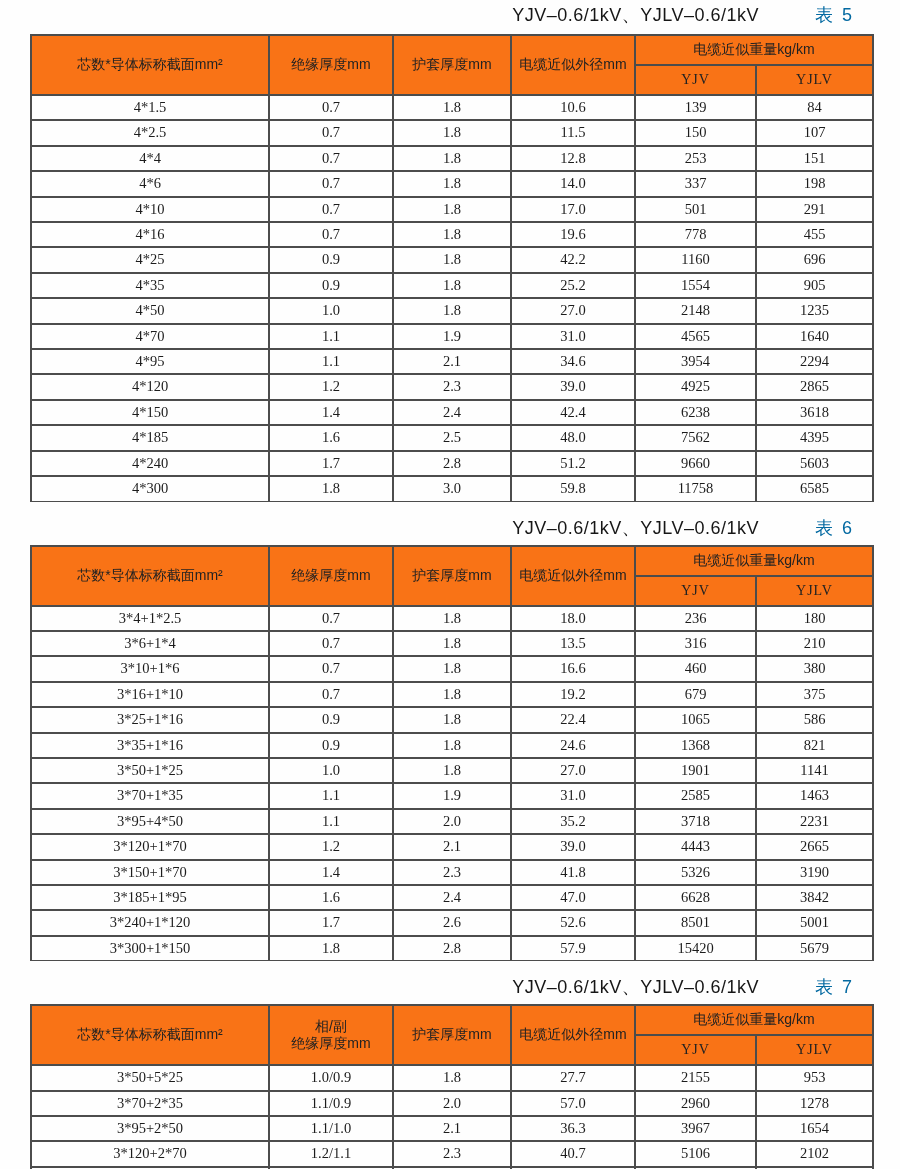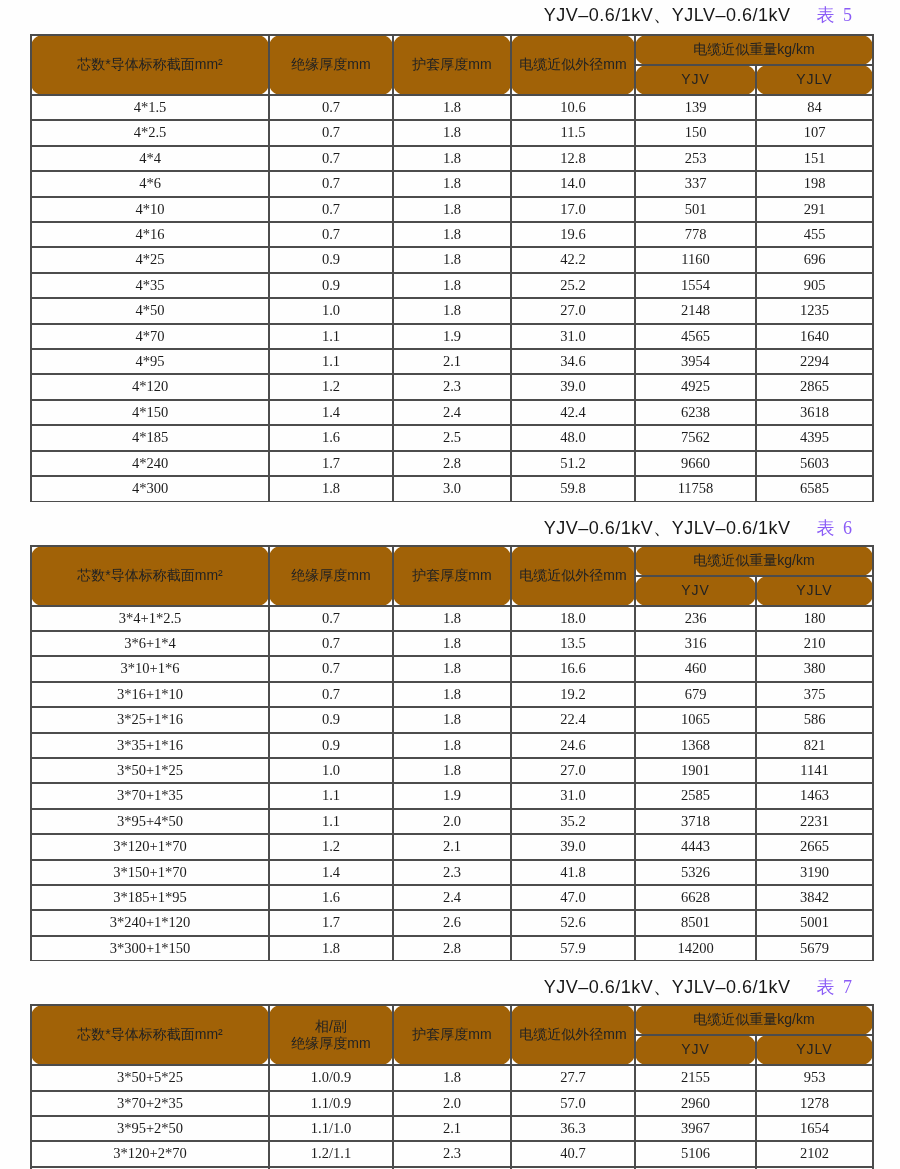--- a/index.html
+++ b/index.html
@@ -17,63 +17,61 @@
   }
   .content {
     padding-left: 30px;
     width: 842px;
   }
   .table-section { width: 842px; }
   .title-row {
     display: flex;
     justify-content: flex-end;
     align-items: center;
-    gap: 26px;
+    gap: 56px;
     padding-right: 18px;
     height: 24px;
     margin-bottom: 7px;
   }
   .title-row.first { padding-top: 3px; }
   .table-section + .table-section .title-row { margin-top: 14px; margin-bottom: 5px; }
   .tbl-title {
     font-size: 18px;
     letter-spacing: 0.5px;
     color: #161616;
   }
   .tbl-no {
     font-size: 18px;
-    color: #8b5cf6;
+    color: #0369a1;
     letter-spacing: 2px;
-    font-family: Liberation Serif, serif;
   }
   table.spec-table {
     width: 842px;
     border-collapse: collapse;
     table-layout: fixed;
   }
   table.spec-table th,
   table.spec-table td {
     border: 2px solid #4c4c4c;
     text-align: center;
     vertical-align: middle;
     padding: 0;
     overflow: hidden;
   }
   table.spec-table thead th {
-    background: #a16207;
+    background: #f97316;
     font-weight: normal;
     font-size: 14px;
     color: #222;
     white-space: pre-line;
     line-height: 1.25;
-    border-radius: 12px;
   }
   table.spec-table thead tr { height: 30px; }
   th.weight-sub {
-    font-family: Liberation Sans, sans-serif;
+    font-family: Liberation Serif, serif;
     font-size: 15px;
     letter-spacing: 1px;
   }
   table.spec-table tbody td {
     font-family: "Liberation Serif", serif;
     font-size: 14.5px;
     color: #1c1c1c;
     height: 23.4px;
     line-height: 23.4px;
   }
@@ -379,21 +377,21 @@
               <td>2.6</td>
               <td>52.6</td>
               <td>8501</td>
               <td>5001</td>
             </tr>
             <tr>
               <td>3*300+1*150</td>
               <td>1.8</td>
               <td>2.8</td>
               <td>57.9</td>
-              <td>14200</td>
+              <td>15420</td>
               <td>5679</td>
             </tr>
           </tbody>
       </table>
     </section>
 
     <section class="table-section">
       <div class="title-row">
         <span class="tbl-title">YJV–0.6/1kV、YJLV–0.6/1kV</span>
         <span class="tbl-no">表 7</span>

